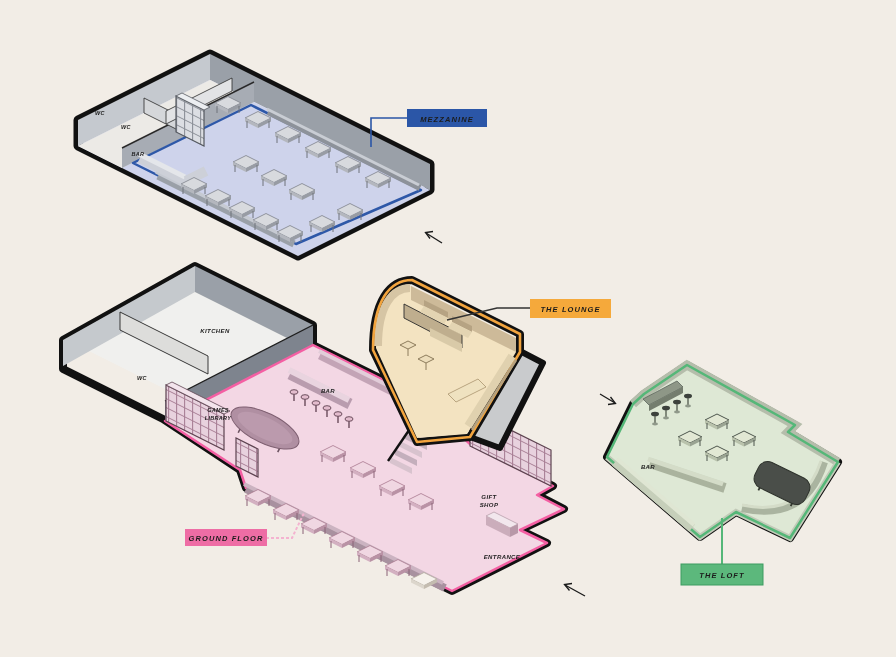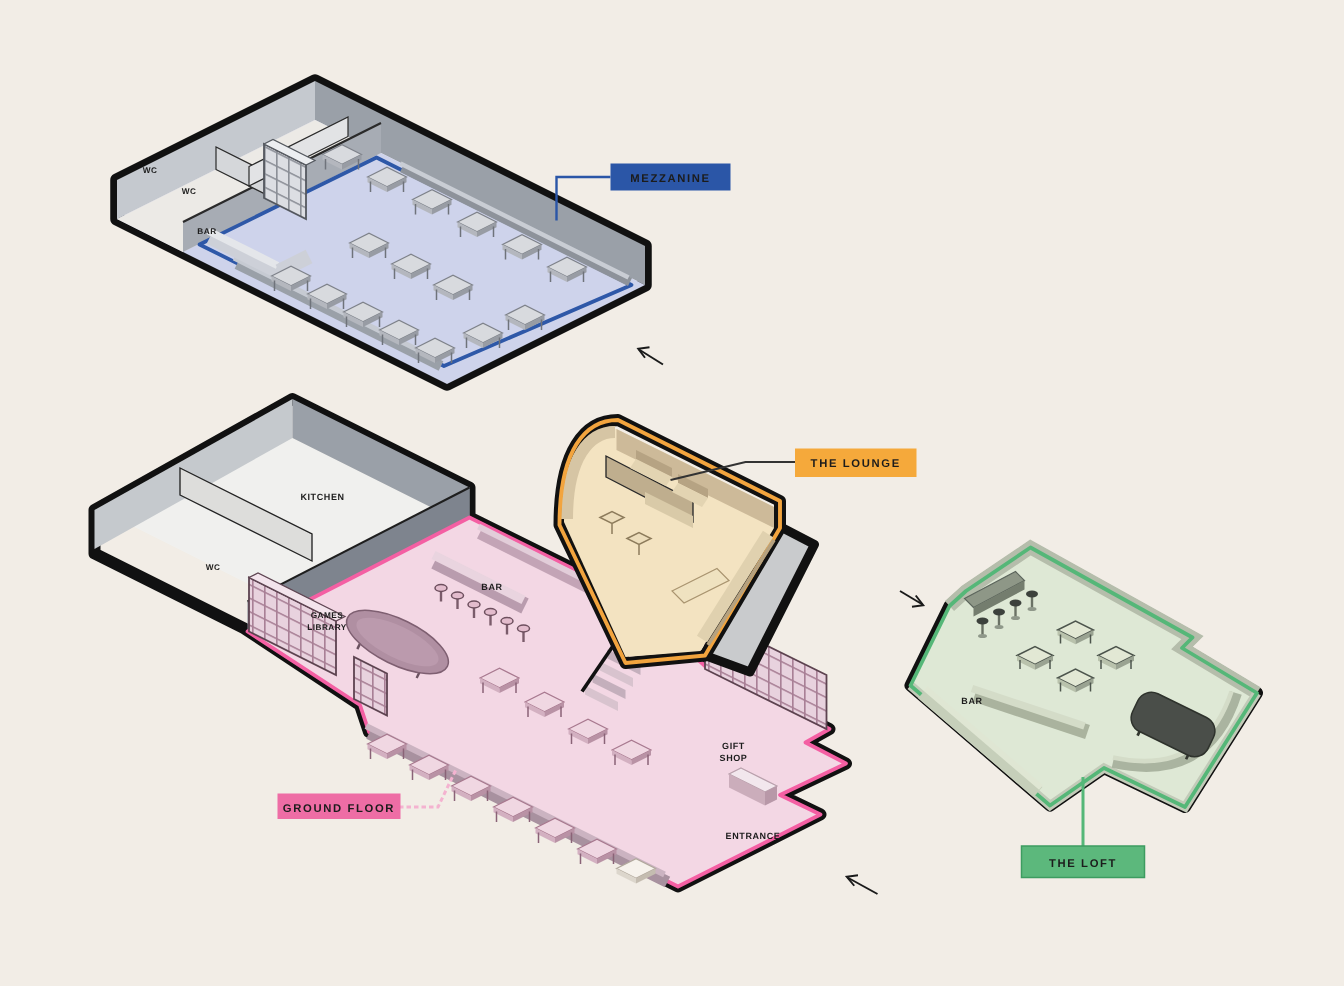--- a/index.html
+++ b/index.html
@@ -1,17 +1,17 @@
 <!DOCTYPE html>
 <html><head>
 <meta charset="utf-8">
 <style>
   html,body{margin:0;padding:0;background:#f2ede6;}
   .stage{position:relative;width:896px;height:657px;background:#f2ede6;overflow:hidden;
-         font-family:"Liberation Sans", sans-serif;}
+         font-family:"Liberation Sans", sans-serif;font-style:italic;}
   svg{display:block}
   text{font-family:"Liberation Sans", sans-serif;font-weight:bold;fill:#1c1c1c;}
   .room-lbl{font-size:6px;letter-spacing:.4px;}
   .room-lbl-sm{font-size:5.5px;letter-spacing:.3px;}
   .badge-lbl{font-size:7.5px;letter-spacing:1.1px;}
 </style>
 </head>
 <body>
 
 <div class="stage">

